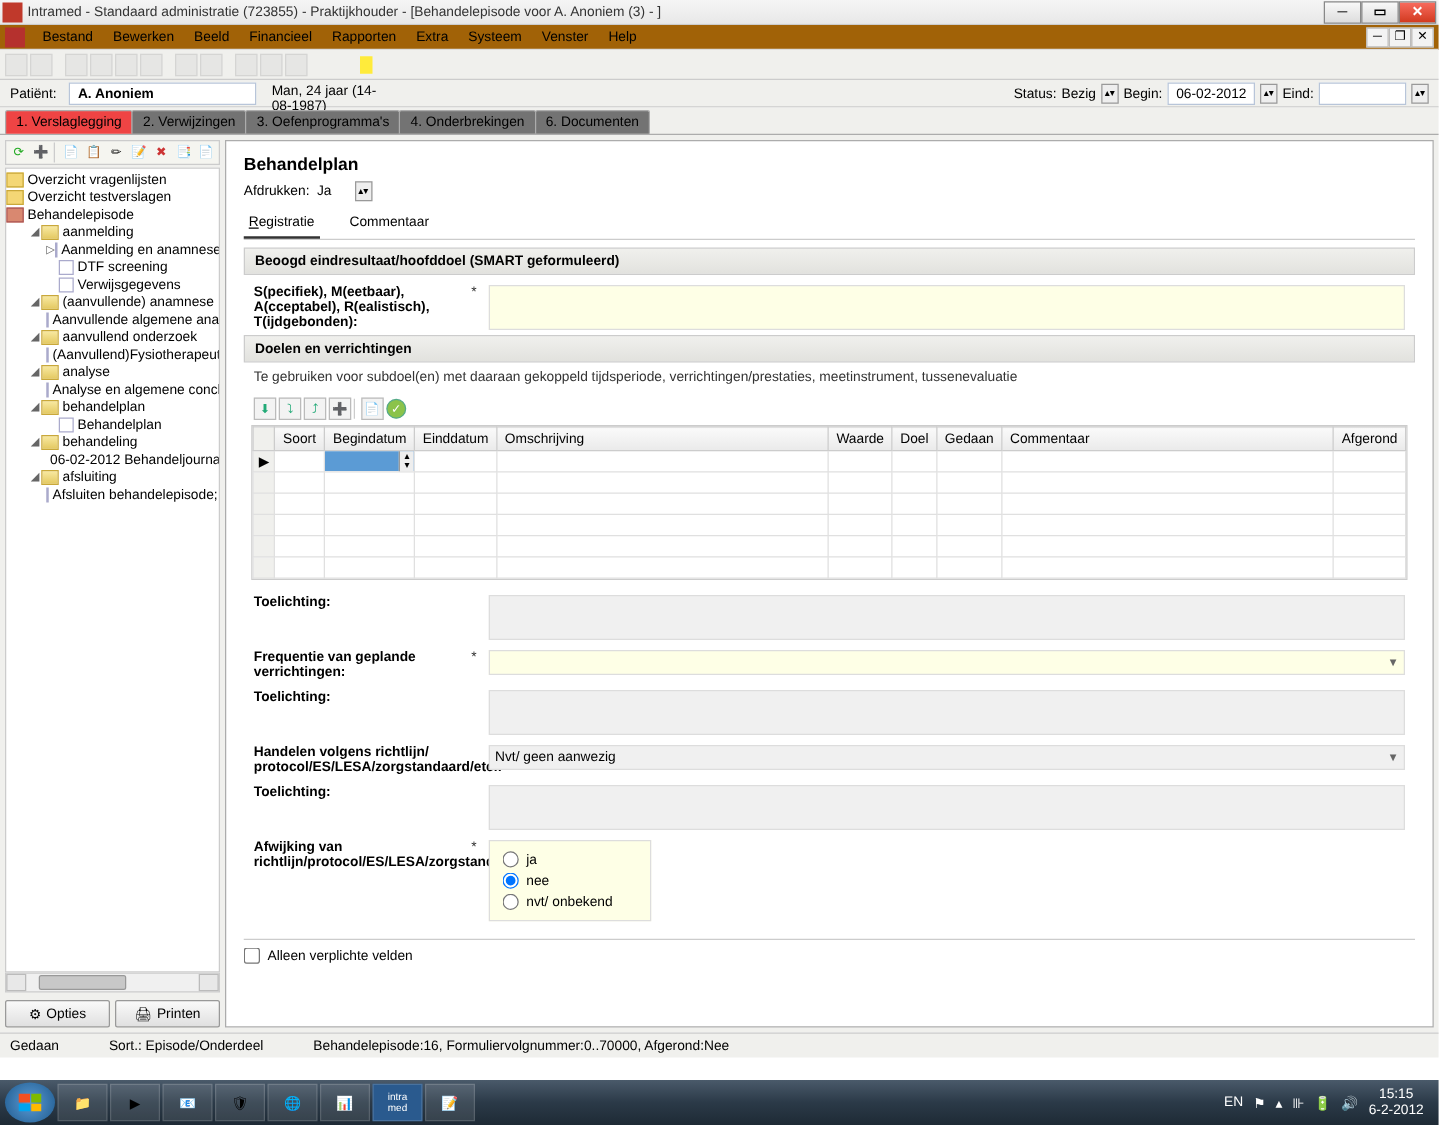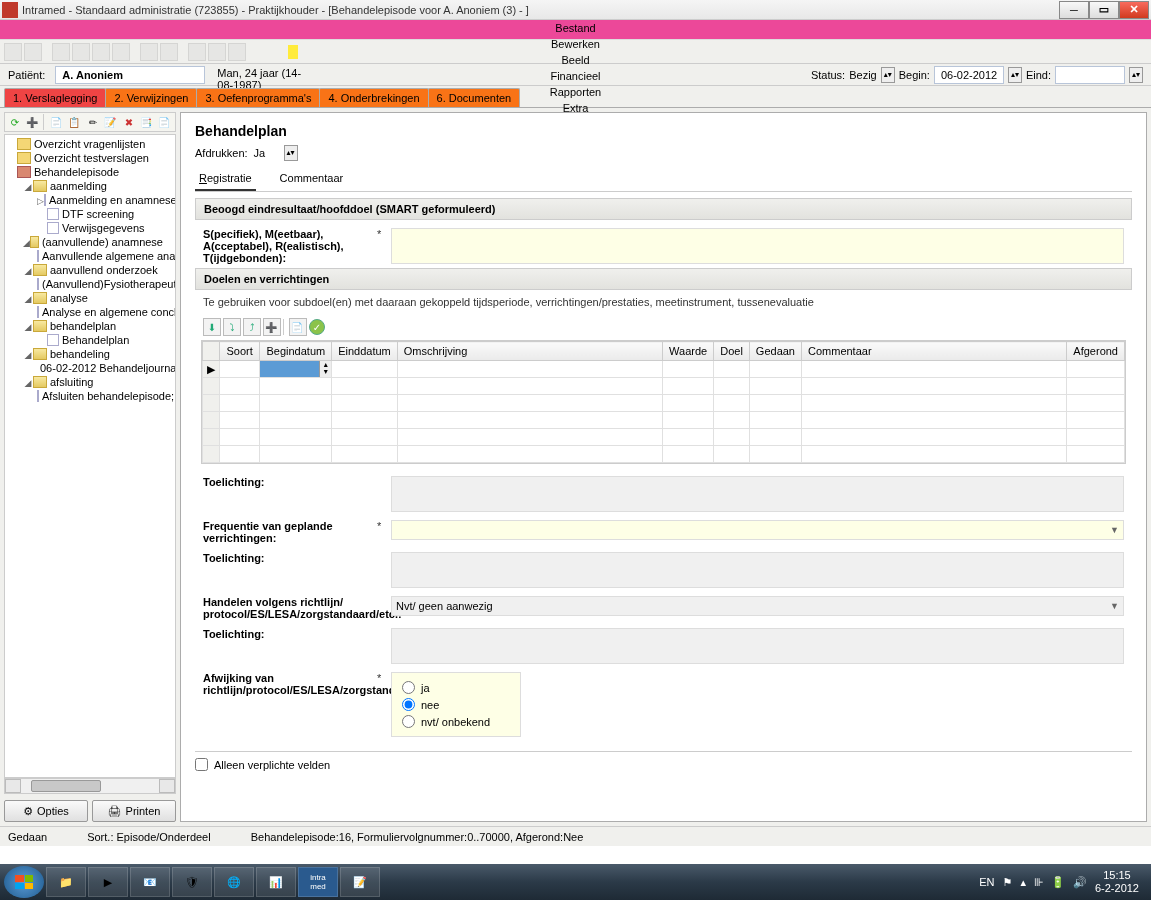--- a/index.html
+++ b/index.html
@@ -7,21 +7,21 @@
 
 
 .titlebar { height: 20px; background: linear-gradient(to bottom, #f5f5f5, #e8e8e8); border-bottom: 1px solid #ccc; display: flex; align-items: center; padding: 0 2px; }
 .titlebar-icon { width: 16px; height: 16px; background: #c0392b; margin-right: 4px; }
 .titlebar-text { flex: 1; color: #333; }
 .titlebar-buttons { display: flex; gap: 0; }
 .tb-btn { width: 30px; height: 18px; border: 1px solid #888; background: linear-gradient(to bottom, #f8f8f8, #ddd); display: flex; align-items: center; justify-content: center; font-weight: bold; cursor: pointer; }
 .tb-btn.close { background: linear-gradient(to bottom, #f86b5e, #d13a1f); color: #fff; }
 
 
-.menubar { height: 20px; background: #ec4899; display: flex; align-items: center; padding: 0 4px; border-bottom: 1px solid #ddd; flex-direction: column; }
+.menubar { height: 20px; background: #a16207; display: flex; align-items: center; padding: 0 4px; border-bottom: 1px solid #ddd; }
 .menu-icon { width: 16px; height: 16px; background: #b5312e; margin-right: 6px; }
 .menu-item { padding: 2px 8px; cursor: pointer; }
 .mdi-btns { margin-left: auto; display: flex; gap: 0; }
 .mdi-btns span { width: 18px; height: 16px; border: 1px solid #bbb; background: #f3f3f3; text-align: center; line-height: 14px; cursor: pointer; font-size: 10px; }
 
 
 .toolbar { height: 24px; background: #f0f0ed; border-bottom: 1px solid #ccc; display: flex; align-items: center; padding: 0 4px; gap: 2px; }
 .tool-icon { width: 18px; height: 18px; background: #ddd; border: 1px solid #bbb; cursor: pointer; opacity: 0.5; }
 .tool-yellow { width: 10px; height: 14px; background: #ffeb3b; margin-left: 40px; }
 
@@ -30,32 +30,32 @@
 .pb-label { margin-right: 4px; }
 .pb-field { background: #fff; border: 1px solid #b8c5d9; padding: 1px 6px; height: 18px; }
 .pb-field.name { width: 150px; font-weight: bold; }
 .pb-field.info { width: 110px; border: none; background: transparent; }
 .pb-right { margin-left: auto; display: flex; align-items: center; gap: 4px; }
 .pb-spin { width: 14px; height: 16px; border: 1px solid #999; background: #eee; text-align: center; cursor: pointer; font-size: 8px; line-height: 14px; }
 .pb-date { background: #fff; border: 1px solid #b8c5d9; padding: 1px 6px; width: 70px; height: 18px; }
 
 
 .tabs { height: 22px; background: #f0f0ed; display: flex; align-items: flex-end; padding: 0 4px; border-bottom: 1px solid #acacac; }
-.tab { padding: 3px 8px; border: 1px solid #acacac; border-bottom: none; background: #f97316; margin-right: -1px; cursor: pointer; border-radius: 2px 2px 0 0; }
+.tab { padding: 3px 8px; border: 1px solid #acacac; border-bottom: none; background: #737373; margin-right: -1px; cursor: pointer; border-radius: 2px 2px 0 0; }
 .tab.active { background: #ef4444; position: relative; z-index: 2; }
 
 
 .main-container { display: flex; height: 718px; background: #f0f0ed; padding: 4px; gap: 4px; }
 
 
 .sidebar { width: 172px; display: flex; flex-direction: column; }
 .sidebar-toolbar { height: 20px; background: #f5f5f0; border: 1px solid #ccc; display: flex; align-items: center; gap: 2px; padding: 0 2px; margin-bottom: 2px; }
 .sb-tb-icon { width: 16px; height: 16px; cursor: pointer; display: flex; align-items: center; justify-content: center; font-size: 10px; }
 .tree { flex: 1; background: #fff; border: 1px solid #ccc; overflow: hidden; padding: 2px 0; }
-.tree-item { padding: 1px 12px; display: flex; align-items: flex-end; cursor: pointer; white-space: nowrap; }
+.tree-item { padding: 1px 0; display: flex; align-items: flex-start; cursor: pointer; white-space: nowrap; }
 .tree-toggle { width: 10px; display: inline-block; text-align: center; color: #666; font-size: 9px; }
 .tree-icon { width: 14px; height: 12px; margin-right: 3px; display: inline-block; }
 .folder-y { background: #f4d775; border: 1px solid #c9a83a; }
 .folder-y-open { background: linear-gradient(to bottom, #f8e9a1, #e4c961); border: 1px solid #c9a83a; }
 .folder-red { background: #d98870; border: 1px solid #a55; }
 .doc-icon { background: #fff; border: 1px solid #aac; width: 12px; }
 .person-icon { background: #7ab; border-radius: 50%; width: 10px; height: 10px; }
 .indent-1 { padding-left: 18px; }
 .indent-2 { padding-left: 32px; }
 

